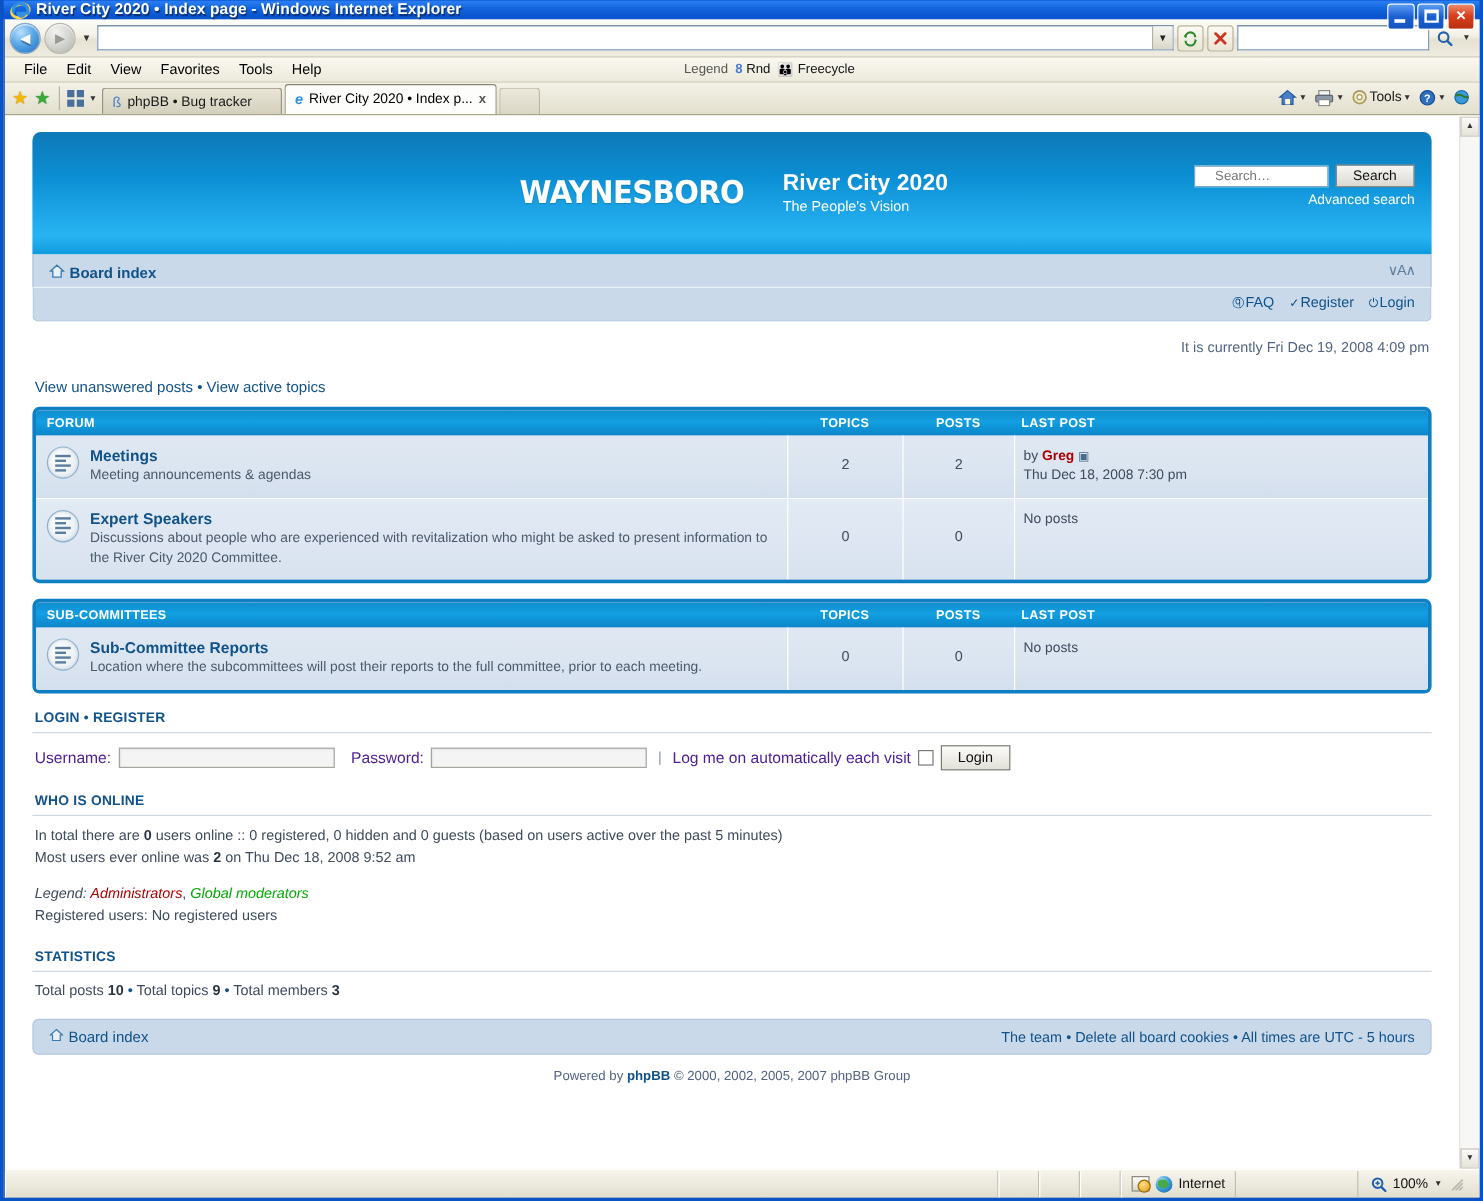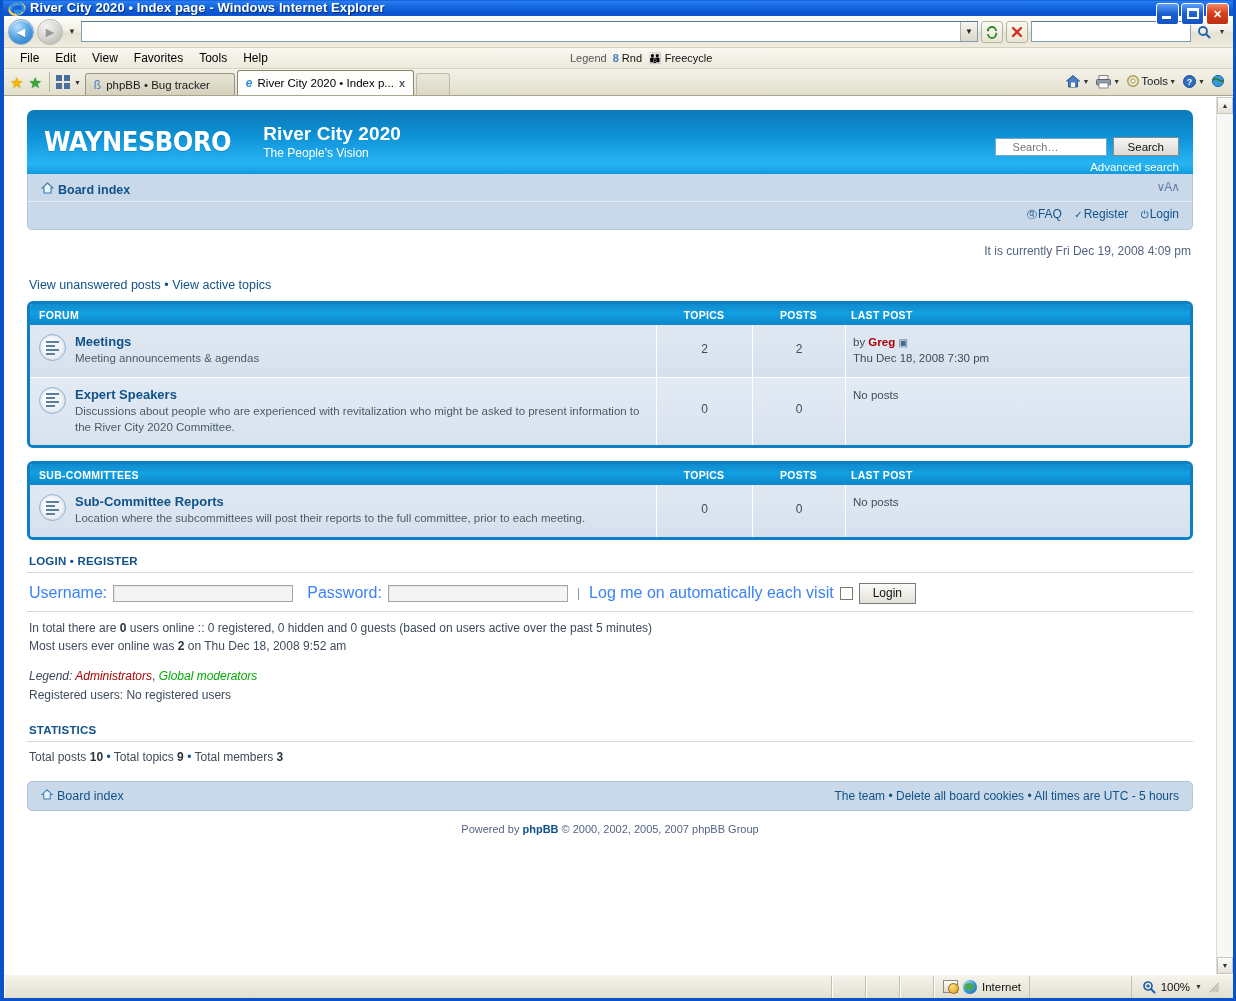--- a/index.html
+++ b/index.html
@@ -202,24 +202,24 @@
     background: linear-gradient(to bottom,#fcfcfa,#e4e2da);
     border: 1px solid #c8c5ba; font-size: 7px;
     display: flex; align-items: center; justify-content: center; color: #333;
   }
   .sb-track { flex: 1; width: 16px; background: #f7f7f5; }
 
   
   .wrap { width: 1166px; margin: 0 auto; padding-top: 13px; }
 
   .fhead {
-    height: 64px; border-radius: 7px 7px 0 0;
+    height: 102px; border-radius: 7px 7px 0 0;
     background: linear-gradient(to bottom,#0d79b8 0%, #0c8fd4 38%, #1ba3e6 62%, #28b4f2 85%, #0f9ade 100%);
     display: flex; align-items: center; padding: 0 14px 0 17px;
-    position: relative; overflow: hidden;
+    position: relative; overflow: hidden; justify-content: center;
   }
   .logo {
     font-family: "DejaVu Sans", sans-serif;
     font-weight: bold; font-size: 26px; color: #fff;
     letter-spacing: -.5px; transform: scaleX(.93);
     transform-origin: left center;
     text-shadow: 0 1px 1px rgba(0,0,0,.18);
   }
   .sitetitle {
     margin-left: 18px; color: #fff;
@@ -342,21 +342,21 @@
     font-size: 11.5px; font-weight: bold; color: #105289;
     letter-spacing: .2px; padding: 2px 0 2px 2px;
   }
   .secthead a { color: #105289; text-decoration: none; }
   .rule { height: 1px; background: #cfd8e0; margin: 3px 0 0 0; }
 
   .loginrow {
     display: flex; align-items: center; font-size: 12px; color: #3e4b5c;
     padding: 10px 0 4px 2px; gap: 6px;
   }
-  .loginrow label { font-size: 16px; color: #3b82f6; }
+  .loginrow label { font-size: 13px; color: #4c1d95; }
   .txtfield {
     width: 180px; height: 17px; border: 1px solid #a6a6a0;
     background: #f4f4f4; outline: none;
     font-family: "Liberation Sans", sans-serif; font-size: 12px;
     box-shadow: inset 1px 1px 1px rgba(0,0,0,.06);
   }
   .pipe { color: #8b96a4; margin: 0 3px; }
   .cbx {
     width: 13px; height: 13px; border: 1px solid #7b7b76; background: #fff;
     display: inline-block; vertical-align: middle;
@@ -718,20 +718,21 @@
             <label>Username:</label>
             <input class="txtfield" type="text" value="" style="">
             <label style="margin-left:8px">Password:</label>
             <input class="txtfield" type="password" value="" style="">
             <span class="pipe">|</span>
             <label>Log me on automatically each visit</label>
             <span class="cbx"></span>
             <button class="loginbtn">Login</button>
           </div>
 
+          <div class="secthead" style="padding-top:16px">WHO IS ONLINE</div>
           <div class="rule"></div>
           <div class="blocktext">
             <div>
               <span>In total there are </span><b>0</b><span> users online :: 0 registered, 0 hidden and 0 guests (based on users active over the past 5 minutes)</span>
             </div>
             <div>
               <span>Most users ever online was </span><b>2</b><span> on Thu Dec 18, 2008 9:52 am</span>
             </div>
             <div style="height:12px"></div>
             <div>

